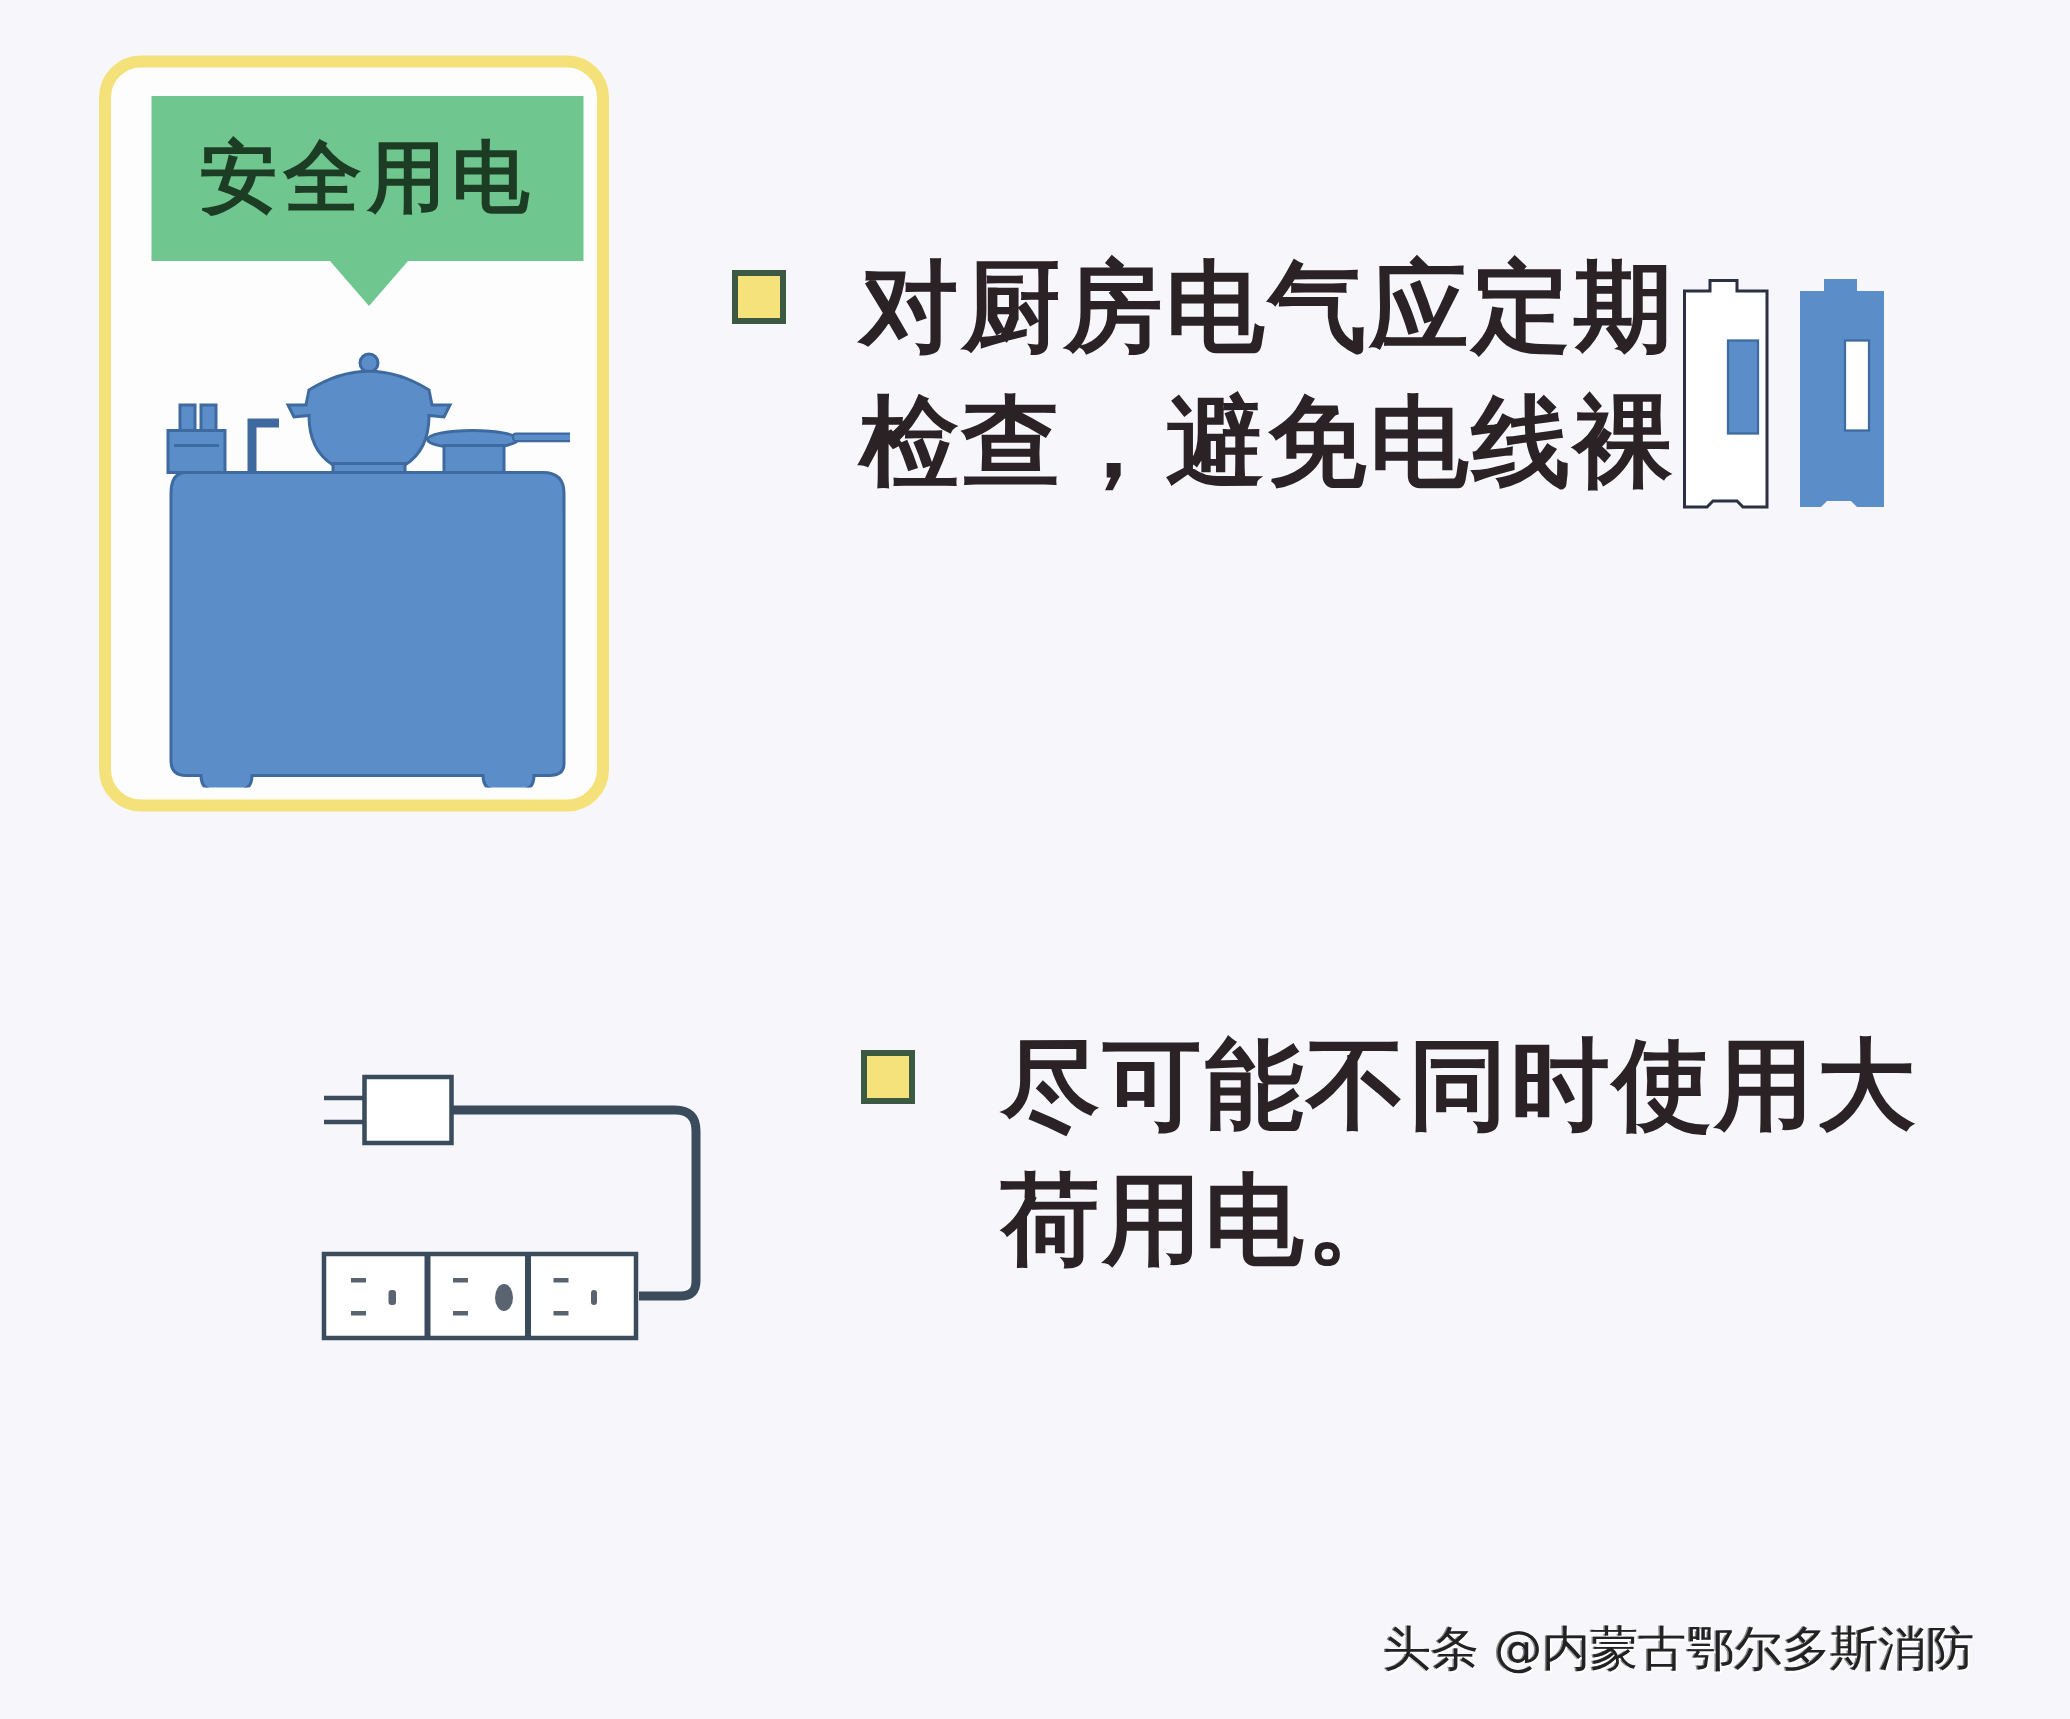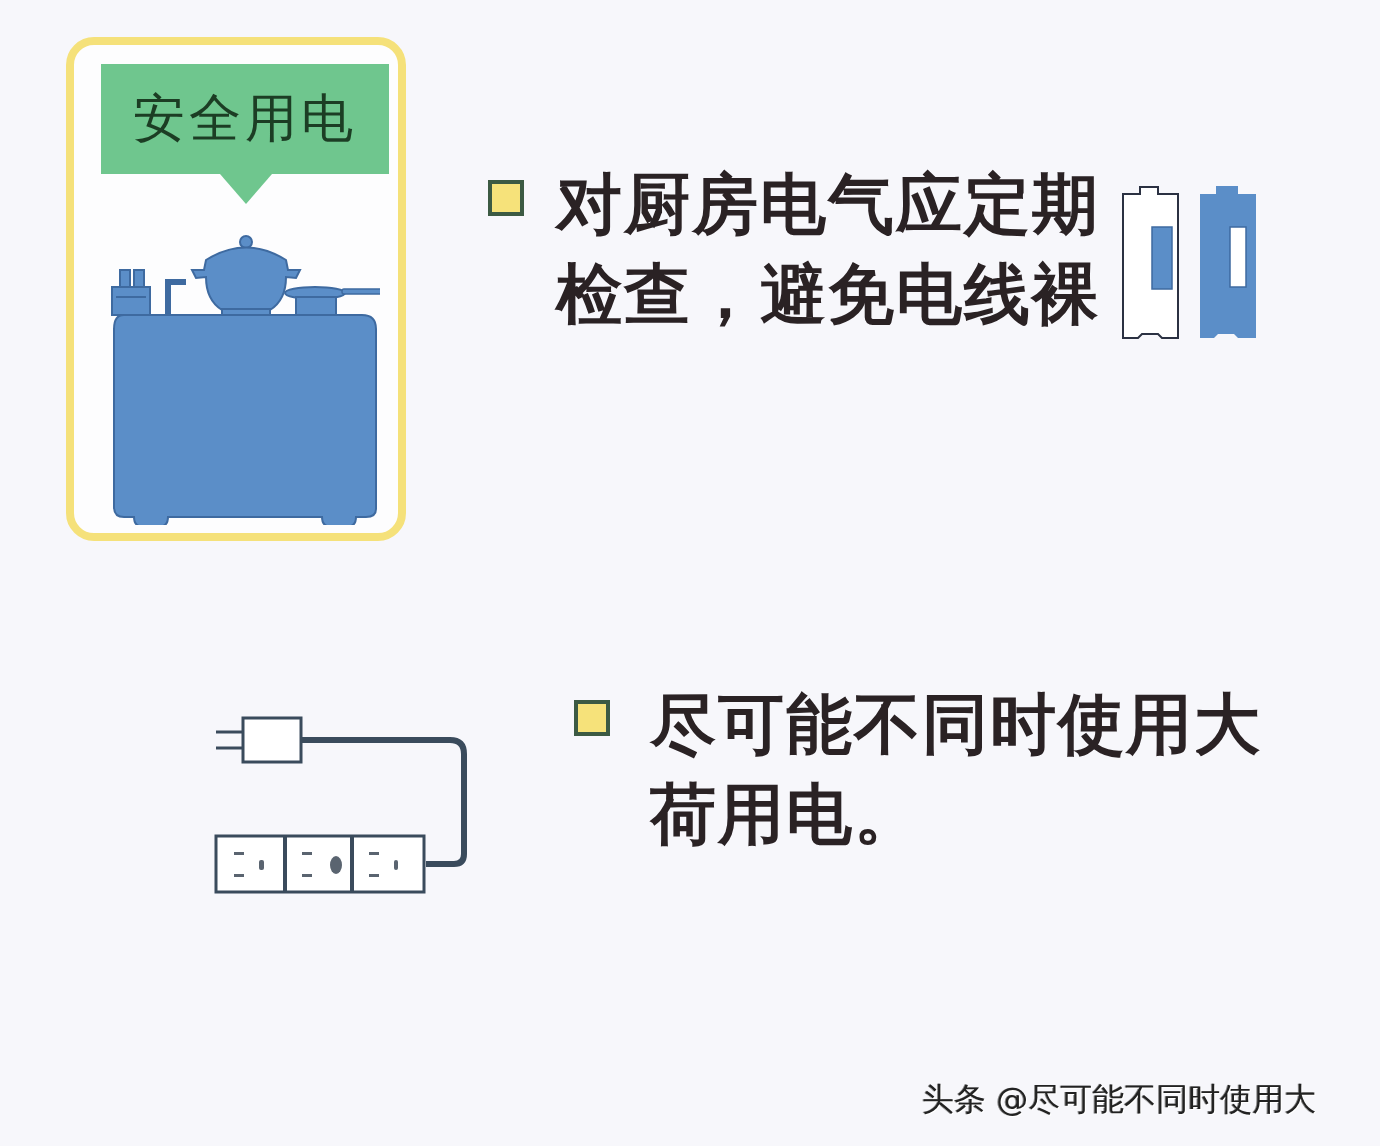--- a/index.html
+++ b/index.html
@@ -12,35 +12,35 @@
     position: absolute; left: 66px; top: 37px; width: 340px; height: 504px;
     border: 8px solid #f5e17a; border-radius: 28px; background: #fdfdfe;
     box-sizing: border-box;
   }
   .title-banner {
     position: absolute; left: 27px; top: 19px; width: 288px; height: 110px;
     background: #6fc68e;
     display: flex; align-items: center; justify-content: center;
   }
   .title-banner span {
-    font-size: 52px; font-weight: normal; color: #1c3d24; letter-spacing: 4px;
+    font-size: 52px; font-weight: bold; color: #1c3d24; letter-spacing: 4px;
   }
   .banner-tip {
     position: absolute; left: 146px; top: 129px; width: 0; height: 0;
     border-left: 26px solid transparent; border-right: 26px solid transparent;
     border-top: 30px solid #6fc68e;
   }
   .stove { position: absolute; left: 36px; top: 180px; }
   .bullet {
     position: absolute; width: 36px; height: 36px; box-sizing: border-box;
     background: #f6e27a; border: 4px solid #3c5a43;
   }
   .text-block {
     position: absolute; color: #2a2224; font-weight: bold;
-    font-size: 66px; line-height: 90px; letter-spacing: 2px;
+    font-size: 66px; line-height: 90px; letter-spacing: 2px; margin-left: 17px;
   }
   .text-block div { white-space: nowrap; }
   .battery { position: absolute; left: 1120px; top: 184px; }
   .strip { position: absolute; left: 214px; top: 714px; }
   .watermark {
     position: absolute; left: 922px; top: 1078px; font-size: 32px; color: #222;
     white-space: nowrap;
     text-shadow: 1px 1px 0 #fff, -1px 0 0 #888;
   }
 </style>
@@ -110,13 +110,13 @@
       <rect x="180" y="146" width="4" height="10" rx="2"></rect>
   </g>
 </svg>
 
 <div class="bullet" style="left:574px; top:700px;"></div>
 <div class="text-block" style="left:650px; top:680px;font-family:Liberation Serif, serif;">
   <div>尽可能不同时使用大</div>
   <div>荷用电。</div>
 </div>
 
-<div class="watermark">头条 @尽可能不同时使用大</div>
+<div class="watermark">头条 @内蒙古鄂尔多斯消防</div>
 
 </body></html>

